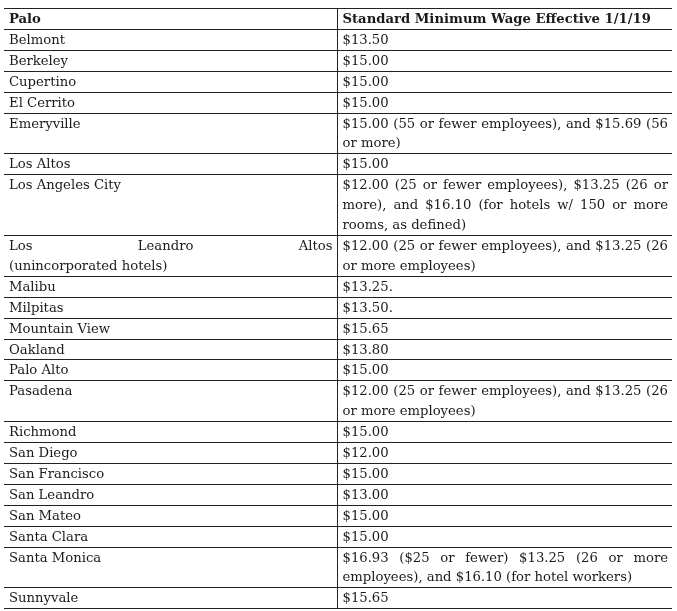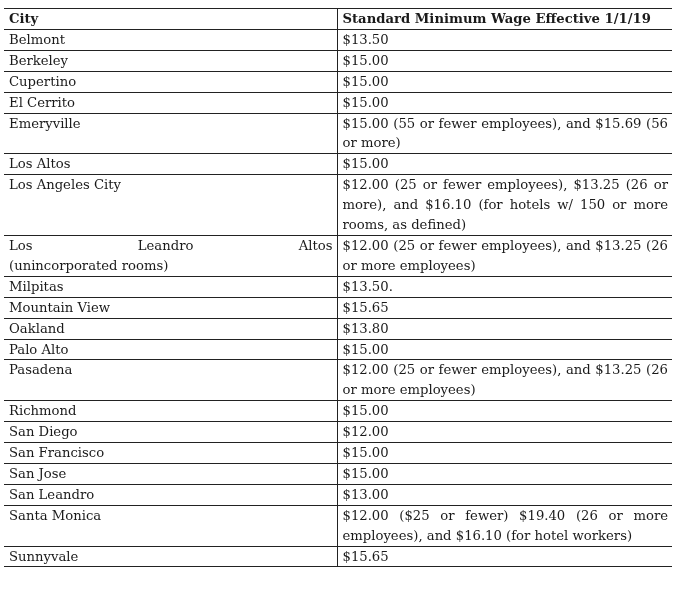--- a/index.html
+++ b/index.html
@@ -19,21 +19,21 @@
 </head>
 <body>
 
 <table>
   <colgroup>
       <col class="c1">
       <col class="c2">
     </colgroup>
   <thead>
     <tr>
-      <th>City</th>
+      <th>Palo</th>
       <th class="wage">Standard Minimum Wage Effective 1/1/19</th>
     </tr>
   </thead>
   <tbody id="rows">
       <tr>
         <td>Belmont</td>
         <td class="wage">$13.50</td>
       </tr>
       <tr>
         <td>Berkeley</td>
@@ -59,23 +59,27 @@
         <td>Los Angeles City</td>
         <td class="wage">$12.00 (25 or fewer employees), $13.25 (26 or more), and $16.10 (for hotels w/ 150 or more rooms, as defined)</td>
       </tr>
       <tr>
         <td>
           <div class="la-county">
             <span>Los</span>
             <span>Leandro</span>
             <span>Altos</span>
           </div>
-          <div>(unincorporated rooms)</div>
+          <div>(unincorporated hotels)</div>
         </td>
         <td class="wage">$12.00 (25 or fewer employees), and $13.25 (26 or more employees)</td>
+      </tr>
+      <tr>
+        <td>Malibu</td>
+        <td class="wage">$13.25.</td>
       </tr>
       <tr>
         <td>Milpitas</td>
         <td class="wage">$13.50.</td>
       </tr>
       <tr>
         <td>Mountain View</td>
         <td class="wage">$15.65</td>
       </tr>
       <tr>
@@ -96,29 +100,33 @@
       </tr>
       <tr>
         <td>San Diego</td>
         <td class="wage">$12.00</td>
       </tr>
       <tr>
         <td>San Francisco</td>
         <td class="wage">$15.00</td>
       </tr>
       <tr>
-        <td>San Jose</td>
-        <td class="wage">$15.00</td>
-      </tr>
-      <tr>
         <td>San Leandro</td>
         <td class="wage">$13.00</td>
       </tr>
       <tr>
+        <td>San Mateo</td>
+        <td class="wage">$15.00</td>
+      </tr>
+      <tr>
+        <td>Santa Clara</td>
+        <td class="wage">$15.00</td>
+      </tr>
+      <tr>
         <td>Santa Monica</td>
-        <td class="wage">$12.00 ($25 or fewer) $19.40 (26 or more employees), and $16.10 (for hotel workers)</td>
+        <td class="wage">$16.93 ($25 or fewer) $13.25 (26 or more employees), and $16.10 (for hotel workers)</td>
       </tr>
       <tr>
         <td>Sunnyvale</td>
         <td class="wage">$15.65</td>
       </tr>
     </tbody>
 </table>
 
 </body></html>

